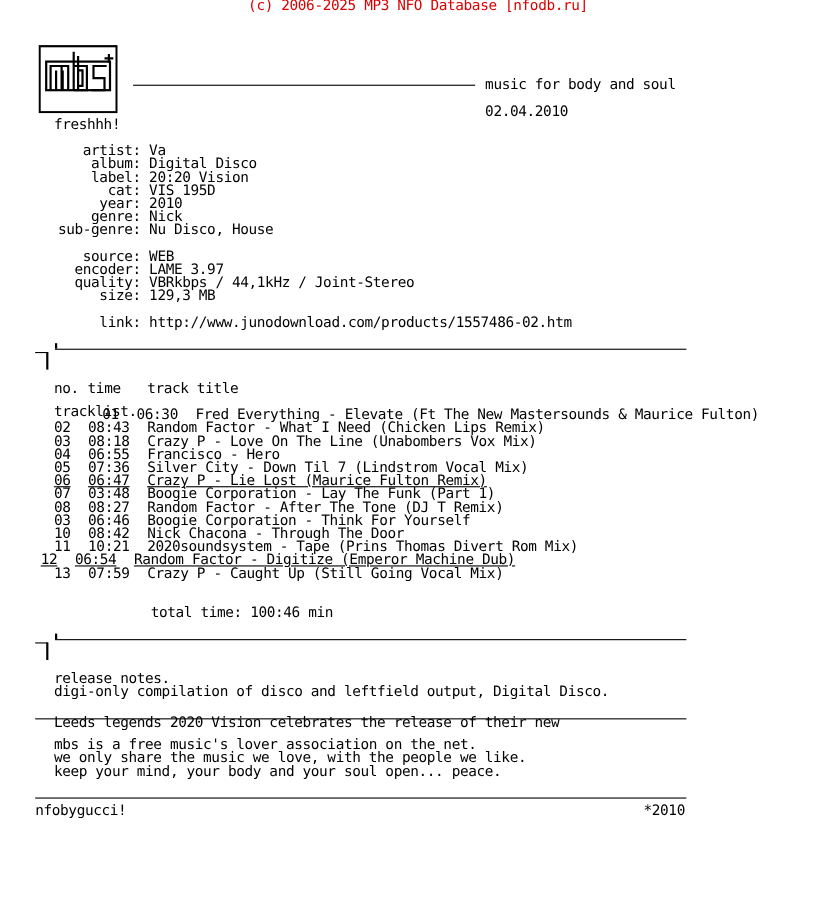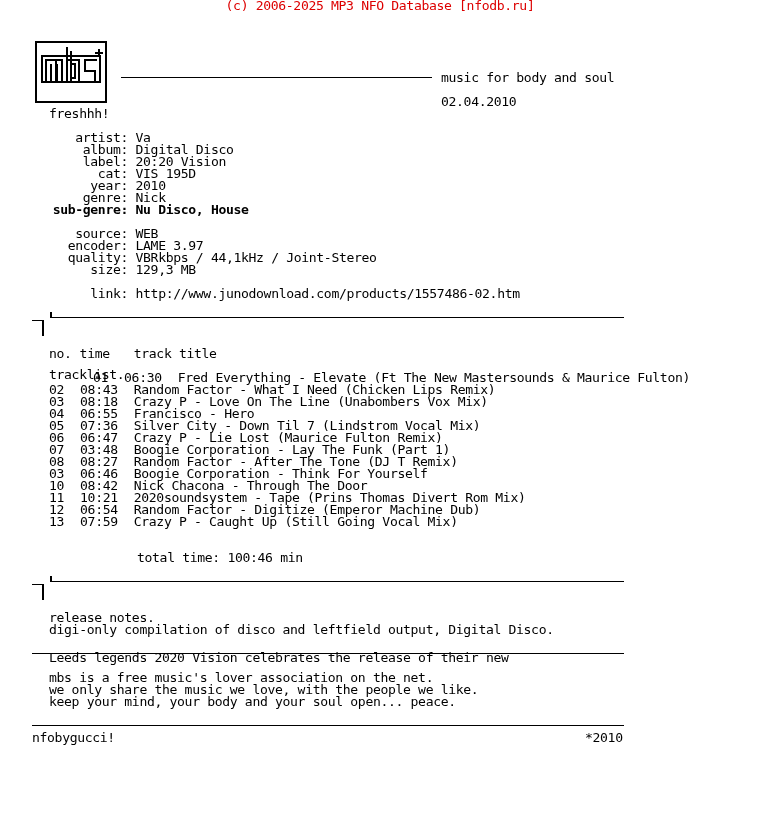--- a/index.html
+++ b/index.html
@@ -36,21 +36,21 @@
 <div class="ln" style="left:441px; top:72px;">music for body and soul</div>
 <div class="ln" style="left:441px; top:96px;">02.04.2010</div>
 <div class="ln" style="left:49px; top:108px;">freshhh!</div>
 
 <div class="ln kv" style="left:48px; top:132px;"><span class="k" style="width:80px">artist:</span> <span>Va</span></div>
 <div class="ln kv" style="left:48px; top:144px;"><span class="k" style="width:80px">album:</span> <span>Digital Disco</span></div>
 <div class="ln kv" style="left:48px; top:156px;"><span class="k" style="width:80px">label:</span> <span>20:20 Vision</span></div>
 <div class="ln kv" style="left:48px; top:168px;"><span class="k" style="width:80px">cat:</span> <span>VIS 195D</span></div>
 <div class="ln kv" style="left:48px; top:180px;"><span class="k" style="width:80px">year:</span> <span>2010</span></div>
 <div class="ln kv" style="left:48px; top:192px;"><span class="k" style="width:80px">genre:</span> <span>Nick</span></div>
-<div class="ln kv" style="left:48px; top:204px;font-weight:bold;"><span class="k" style="width:80px">sub-genre:</span> <span>Nu Disco, House</span></div>
+<div class="ln kv" style="left:48px; top:204px;"><span class="k" style="width:80px">sub-genre:</span> <span>Nu Disco, House</span></div>
 
 <div class="ln kv" style="left:48px; top:228px;"><span class="k" style="width:80px">source:</span> <span>WEB</span></div>
 <div class="ln kv" style="left:48px; top:240px;"><span class="k" style="width:80px">encoder:</span> <span>LAME 3.97</span></div>
 <div class="ln kv" style="left:48px; top:252px;"><span class="k" style="width:80px">quality:</span> <span>VBRkbps / 44,1kHz / Joint-Stereo</span></div>
 <div class="ln kv" style="left:48px; top:264px;"><span class="k" style="width:80px">size:</span> <span>129,3 MB</span></div>
 <div class="ln kv" style="left:48px; top:288px;"><span class="k" style="width:80px">link:</span> <span>http://www.junodownload.com/products/1557486-02.htm</span></div>
 
 <div class="hr" style="left:50px; top:317px; width:574px;"></div>
 <div class="vr" style="left:50px; top:312px; height:5px; width:2px;"></div>
 <div class="hr" style="left:32px; top:320px; width:11px;"></div>
@@ -58,27 +58,27 @@
 <div class="ln" style="left:49px; top:324px;margin-top:45px;">tracklist.</div>
 
 <div class="ln" style="left:49px; top:348px;"><span>no.</span><span style="display:inline-block;width:8px"></span><span>time</span><span style="display:inline-block;width:24px"></span><span>track title</span></div>
 
 <div id="tracks">
     <div class="ln" style="left: 49px; top: 372px; margin-left: 44px;"><span>01</span><span style="display:inline-block;width:16px"></span><span>06:30</span><span style="display:inline-block;width:16px"></span><span>Fred Everything - Elevate (Ft The New Mastersounds &amp; Maurice Fulton)</span></div>
     <div class="ln" style="left: 49px; top: 384px;"><span>02</span><span style="display:inline-block;width:16px"></span><span>08:43</span><span style="display:inline-block;width:16px"></span><span>Random Factor - What I Need (Chicken Lips Remix)</span></div>
     <div class="ln" style="left: 49px; top: 396px;"><span>03</span><span style="display:inline-block;width:16px"></span><span>08:18</span><span style="display:inline-block;width:16px"></span><span>Crazy P - Love On The Line (Unabombers Vox Mix)</span></div>
     <div class="ln" style="left: 49px; top: 408px;"><span>04</span><span style="display:inline-block;width:16px"></span><span>06:55</span><span style="display:inline-block;width:16px"></span><span>Francisco - Hero</span></div>
     <div class="ln" style="left: 49px; top: 420px;"><span>05</span><span style="display:inline-block;width:16px"></span><span>07:36</span><span style="display:inline-block;width:16px"></span><span>Silver City - Down Til 7 (Lindstrom Vocal Mix)</span></div>
-    <div class="ln" style="left: 49px; top: 432px;"><span>06</span><span style="display:inline-block;width:16px"></span><span>06:47</span><span style="display:inline-block;width:16px"></span><span>Crazy P - Lie Lost (Maurice Fulton Remix)</span></div>
+    <div class="ln" style="left: 49px; top: 432px; text-decoration: underline;"><span>06</span><span style="display:inline-block;width:16px"></span><span>06:47</span><span style="display:inline-block;width:16px"></span><span>Crazy P - Lie Lost (Maurice Fulton Remix)</span></div>
     <div class="ln" style="left: 49px; top: 444px;"><span>07</span><span style="display:inline-block;width:16px"></span><span>03:48</span><span style="display:inline-block;width:16px"></span><span>Boogie Corporation - Lay The Funk (Part 1)</span></div>
     <div class="ln" style="left: 49px; top: 456px;"><span>08</span><span style="display:inline-block;width:16px"></span><span>08:27</span><span style="display:inline-block;width:16px"></span><span>Random Factor - After The Tone (DJ T Remix)</span></div>
     <div class="ln" style="left: 49px; top: 468px;"><span>03</span><span style="display:inline-block;width:16px"></span><span>06:46</span><span style="display:inline-block;width:16px"></span><span>Boogie Corporation - Think For Yourself</span></div>
     <div class="ln" style="left: 49px; top: 480px;"><span>10</span><span style="display:inline-block;width:16px"></span><span>08:42</span><span style="display:inline-block;width:16px"></span><span>Nick Chacona - Through The Door</span></div>
     <div class="ln" style="left: 49px; top: 492px;"><span>11</span><span style="display:inline-block;width:16px"></span><span>10:21</span><span style="display:inline-block;width:16px"></span><span>2020soundsystem - Tape (Prins Thomas Divert Rom Mix)</span></div>
-    <div class="ln" style="left: 49px; top: 504px;"><span>12</span><span style="display:inline-block;width:16px"></span><span>06:54</span><span style="display:inline-block;width:16px"></span><span>Random Factor - Digitize (Emperor Machine Dub)</span></div>
+    <div class="ln" style="left: 37px; top: 504px; text-decoration: underline;"><span>12</span><span style="display:inline-block;width:16px"></span><span>06:54</span><span style="display:inline-block;width:16px"></span><span>Random Factor - Digitize (Emperor Machine Dub)</span></div>
     <div class="ln" style="left: 49px; top: 516px;"><span>13</span><span style="display:inline-block;width:16px"></span><span>07:59</span><span style="display:inline-block;width:16px"></span><span>Crazy P - Caught Up (Still Going Vocal Mix)</span></div>
   </div>
 
 <div class="ln" style="left:137px; top:552px;">total time: 100:46 min</div>
 
 <div class="hr" style="left:50px; top:581px; width:574px;"></div>
 <div class="vr" style="left:50px; top:576px; height:5px; width:2px;"></div>
 <div class="hr" style="left:32px; top:584px; width:11px;"></div>
 <div class="vr" style="left:42px; top:584px; height:16px;"></div>
 <div class="ln" style="left:49px; top:588px;margin-top:24px;">release notes.</div>

